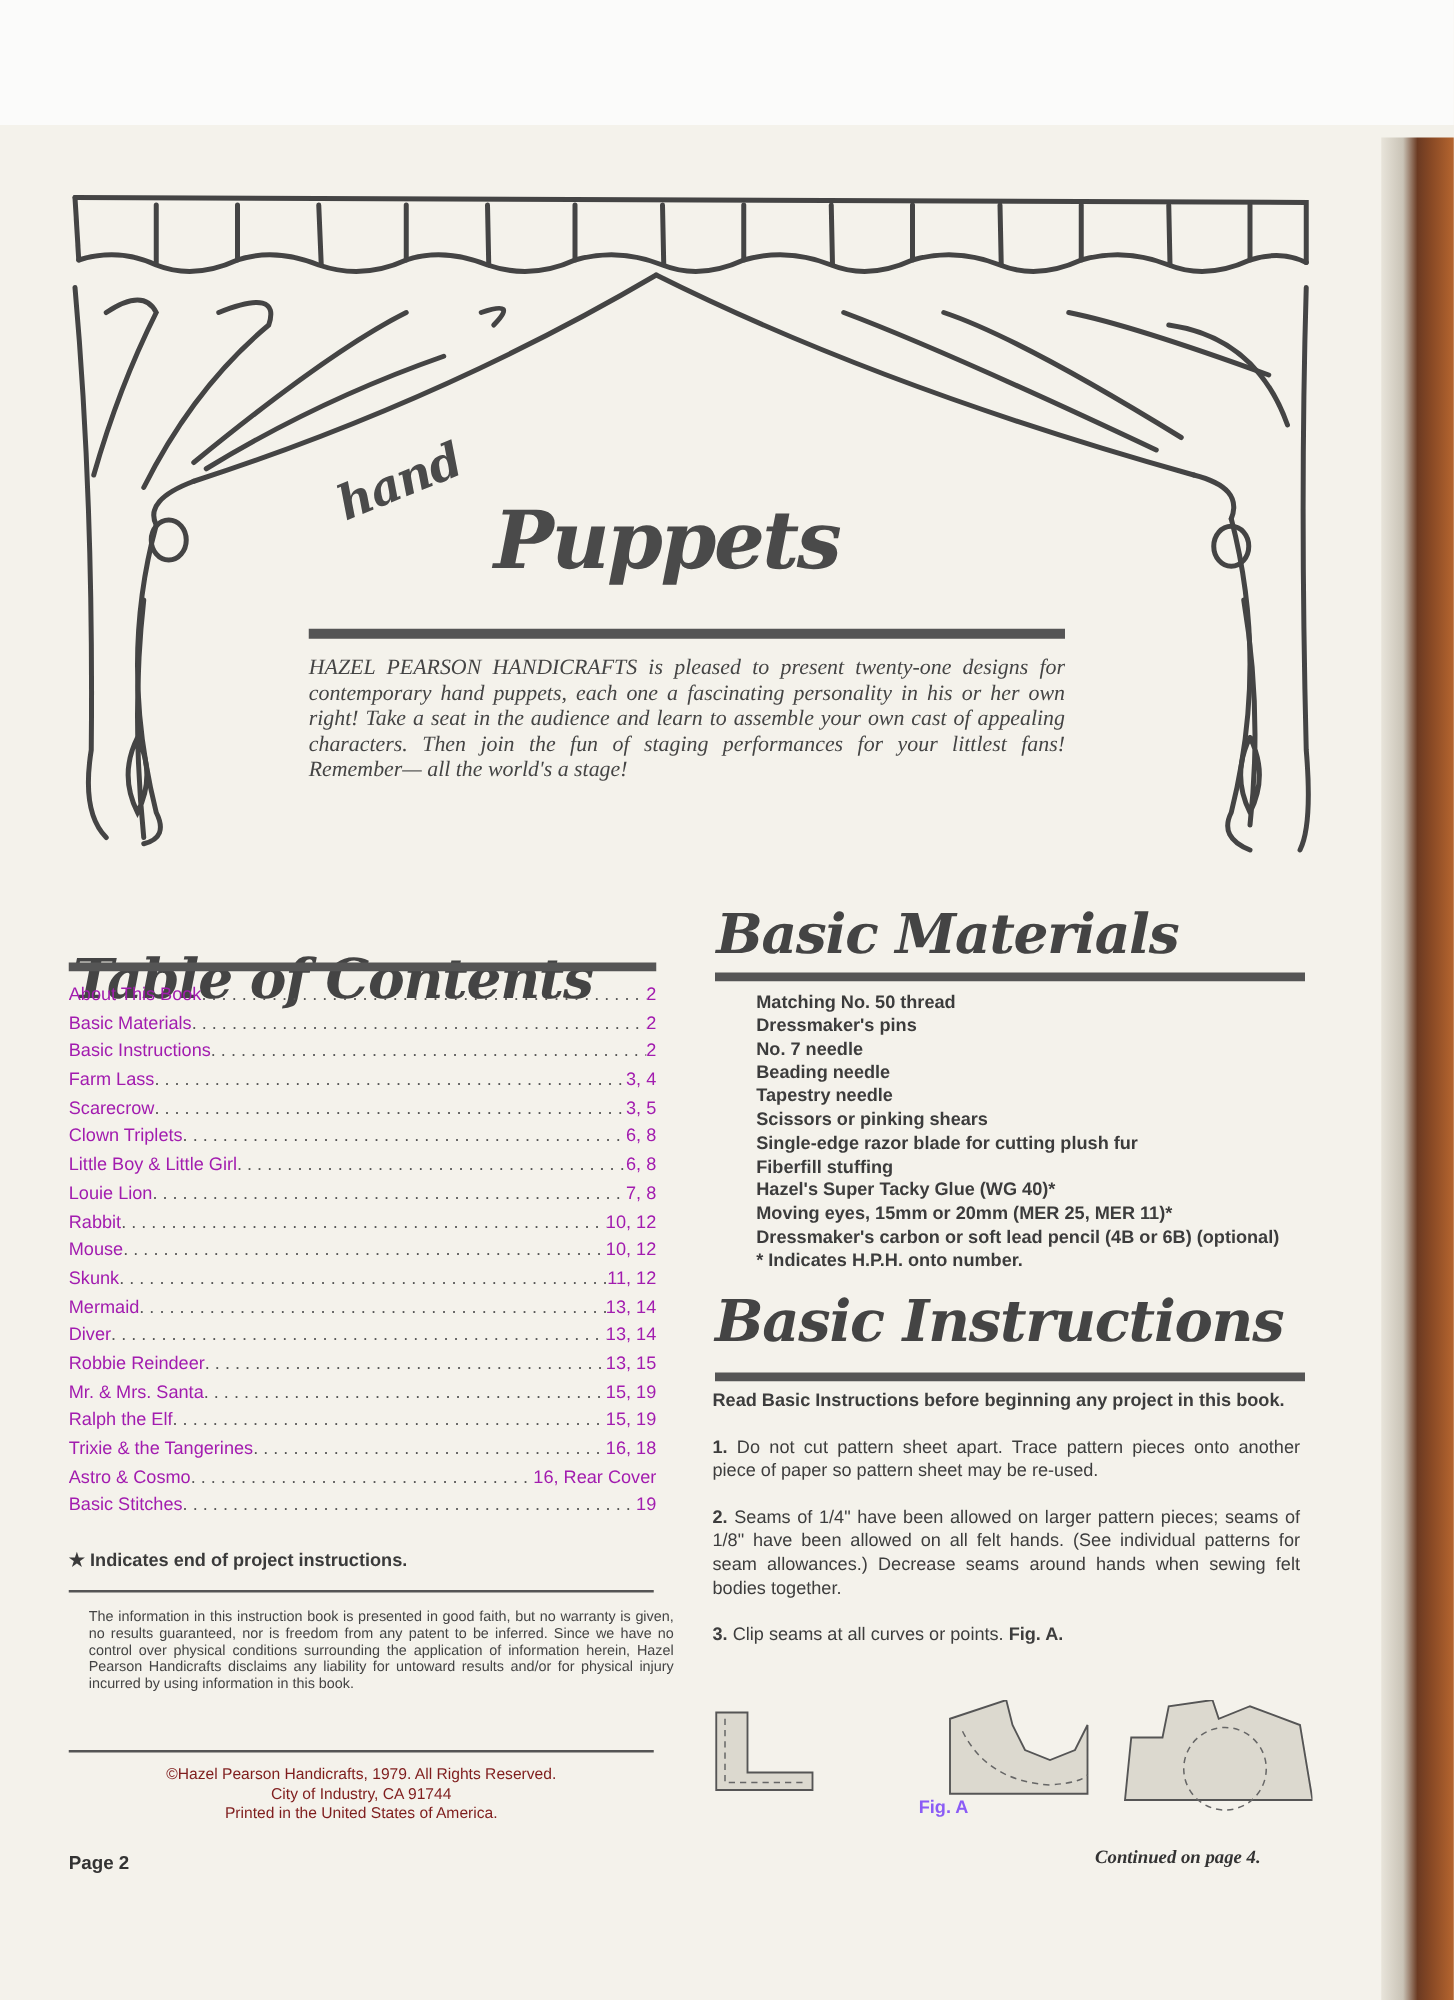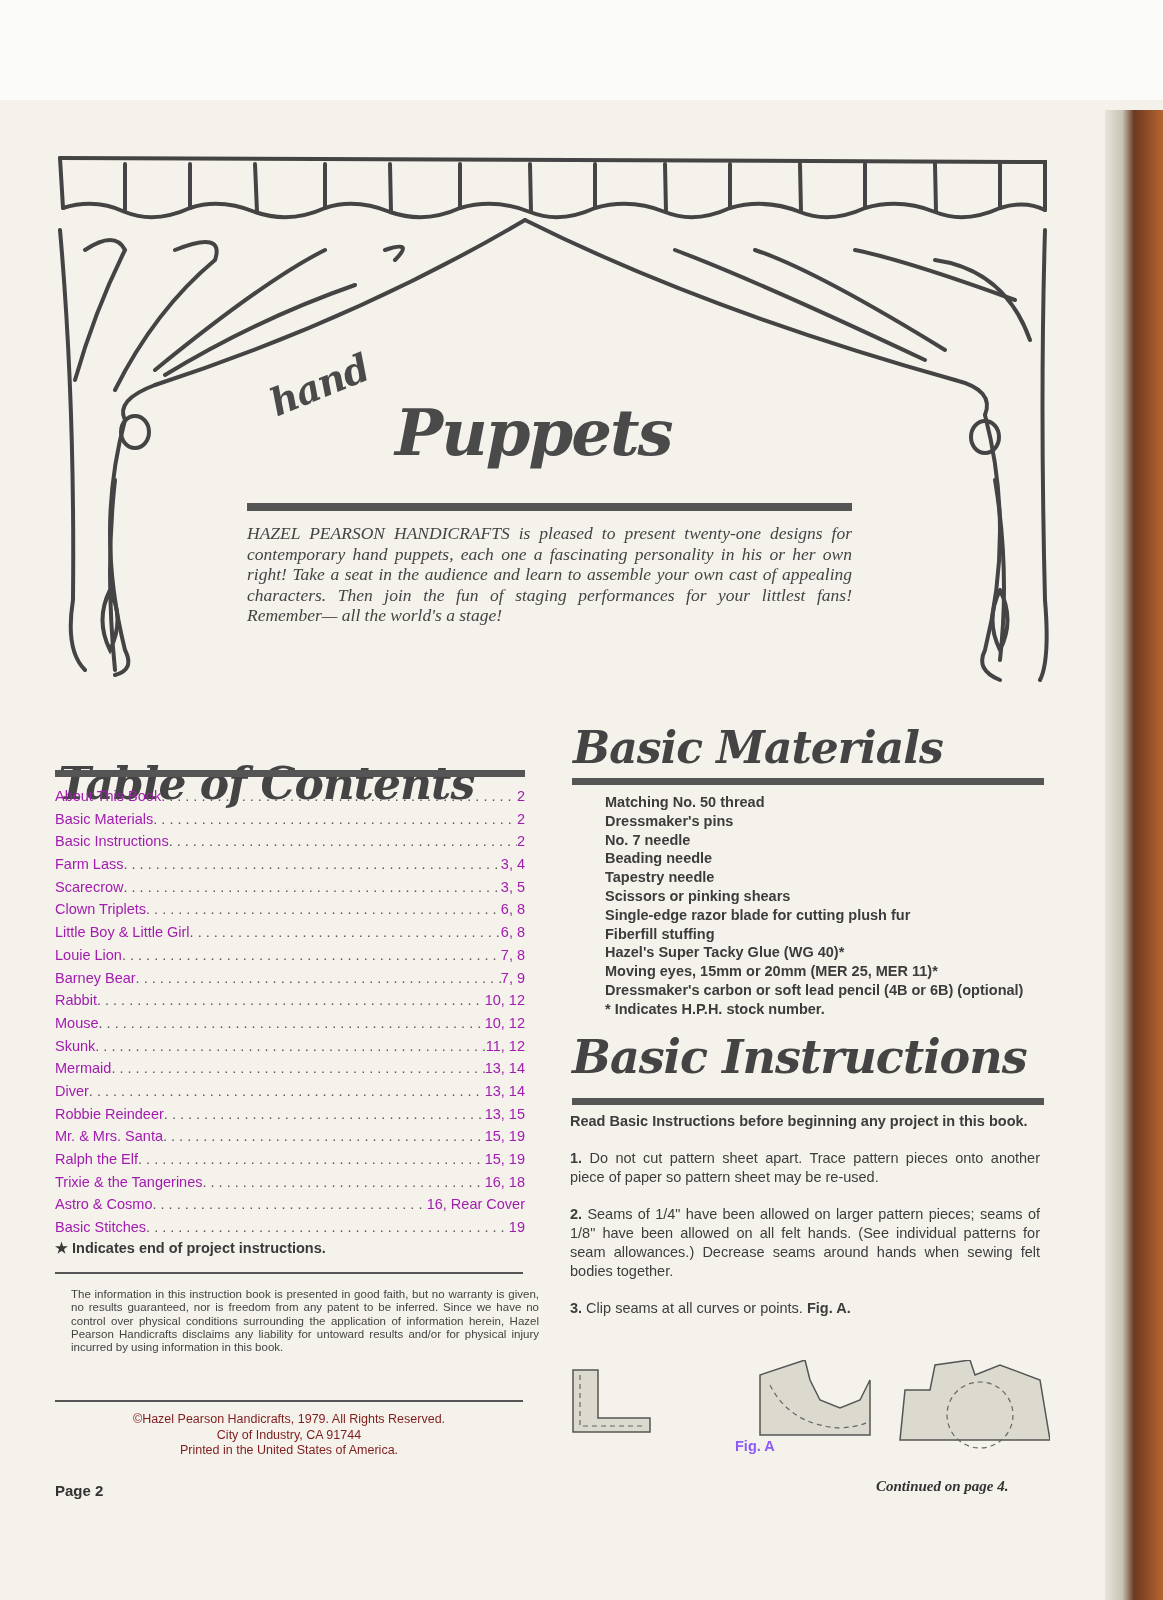--- a/index.html
+++ b/index.html
@@ -115,25 +115,20 @@
       <span class="toc-title">Little Boy &amp; Little Girl</span>
       <span class="toc-dots"></span>
       <span class="toc-page">6, 8</span>
     </div>
   <div class="toc-row">
       <span class="toc-title">Louie Lion</span>
       <span class="toc-dots"></span>
       <span class="toc-page">7, 8</span>
     </div>
   <div class="toc-row">
-      <span class="toc-title">Barney Bear</span>
-      <span class="toc-dots"></span>
-      <span class="toc-page">7, 9</span>
-    </div>
-  <div class="toc-row">
       <span class="toc-title">Rabbit</span>
       <span class="toc-dots"></span>
       <span class="toc-page">10, 12</span>
     </div>
   <div class="toc-row">
       <span class="toc-title">Mouse</span>
       <span class="toc-dots"></span>
       <span class="toc-page">10, 12</span>
     </div>
   <div class="toc-row">
@@ -199,21 +194,21 @@
   <div>Dressmaker's pins</div>
   <div>No. 7 needle</div>
   <div>Beading needle</div>
   <div>Tapestry needle</div>
   <div>Scissors or pinking shears</div>
   <div>Single-edge razor blade for cutting plush fur</div>
   <div>Fiberfill stuffing</div>
   <div>Hazel's Super Tacky Glue (WG 40)*</div>
   <div>Moving eyes, 15mm or 20mm (MER 25, MER 11)*</div>
   <div style="white-space:nowrap;">Dressmaker's carbon or soft lead pencil (4B or 6B) (optional)</div>
-  <div>* Indicates H.P.H. stock number.</div>
+  <div>* Indicates H.P.H. onto number.</div>
 </div>
 
 <div class="script-head" style="left:572px;top:1030px;font-size:46px;">Basic Instructions</div>
 <div class="rule-thick" style="left:572px;top:1098px;width:472px;"></div>
 <div class="instr">
   <p class="lead">Read Basic Instructions before beginning any project in this book.</p>
   <p><b>1.</b><span> Do not cut pattern sheet apart. Trace pattern pieces onto another piece of paper so pattern sheet may be re-used.</span></p>
   <p><b>2.</b><span> Seams of 1/4" have been allowed on larger pattern pieces; seams of 1/8" have been allowed on all felt hands. (See individual patterns for seam allowances.) Decrease seams around hands when sewing felt bodies together.</span></p>
   <p><b>3.</b><span> Clip seams at all curves or points. </span><b>Fig. A.</b></p>
 </div>

